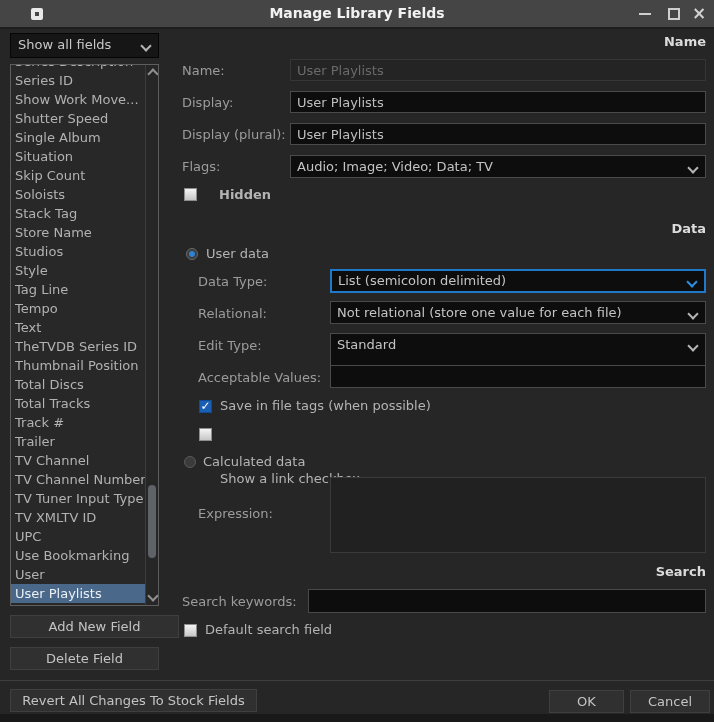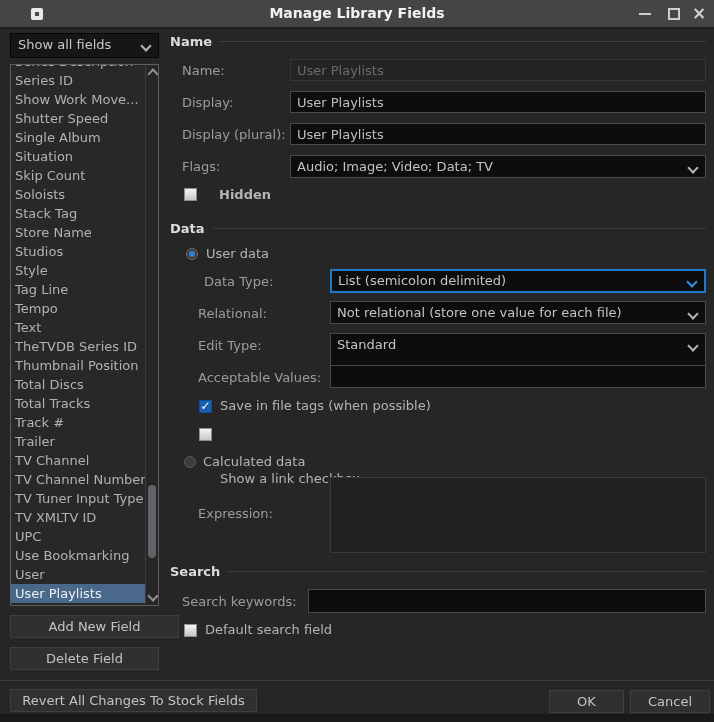--- a/index.html
+++ b/index.html
@@ -45,21 +45,21 @@
   .btn{position:absolute;background:#303030;border:1px solid #3f3f3f;color:#c4c4c4;
        font-size:13px;text-align:center;box-sizing:border-box;cursor:default;
        display:flex;align-items:center;justify-content:center;font-family:"DejaVu Sans",sans-serif;}
   .btn-add{left:10px;top:615px;width:169px;height:23px;}
   .btn-del{left:10px;top:647px;width:149px;height:23px;}
   .btn-revert{left:10px;top:689px;width:247px;height:23px;}
   .btn-ok{left:549px;top:690px;width:75px;height:23px;}
   .btn-cancel{left:630px;top:690px;width:80px;height:23px;}
 
   
-  .sect{position:absolute;left:170px;width:536px;display:flex;align-items:center;gap:8px;}
+  .sect{position:absolute;left:170px;width:536px;display:flex;align-items:flex-end;gap:8px;flex-direction:column;}
   .sect span{color:#dcdcdc;font-size:13px;font-weight:bold;white-space:nowrap;}
   .sect .rule{flex:1;height:1px;background:#3d3d3d;}
   .sect-name{top:34px;} .sect-data{top:221px;} .sect-search{top:564px;}
 
   
   .lbl{position:absolute;color:#9c9c9c;font-size:13px;white-space:nowrap;}
   .field{position:absolute;background:#0d0d0d;border:1px solid #4a4a4a;color:#bfbfbf;
          font-size:13px;padding:0 6px;box-sizing:border-box;font-family:"DejaVu Sans",sans-serif;}
   input.field{outline:none;}
   .field:disabled,.field.disabled{background:#242424;border-color:#363636;color:#6a6a6a;}
@@ -177,21 +177,21 @@
   <div class="sect sect-data">
     <span>Data</span>
       <div class="rule"></div>
   </div>
 
   <div class="radio checked" style="left:186px;top:248px;">
       <span class="dot"></span>
     </div>
   <div class="lbl" style="left:206px;top:246px;color:#b4b4b4;">User data</div>
 
-  <div class="lbl" style="left:198px;top:274px;margin-left:6px;">Data Type:</div>
+  <div class="lbl" style="left:198px;top:274px;">Data Type:</div>
   <div class="dd focused" style="left:330px;top:269px;width:376px;height:24px;">
     <span>List (semicolon delimited)</span>
     <span class="chev"></span>
   </div>
 
   <div class="lbl" style="left:198px;top:306px;">Relational:</div>
   <div class="dd" style="left:330px;top:301px;width:376px;height:23px;">
     <span>Not relational (store one value for each file)</span>
     <span class="chev"></span>
   </div>

